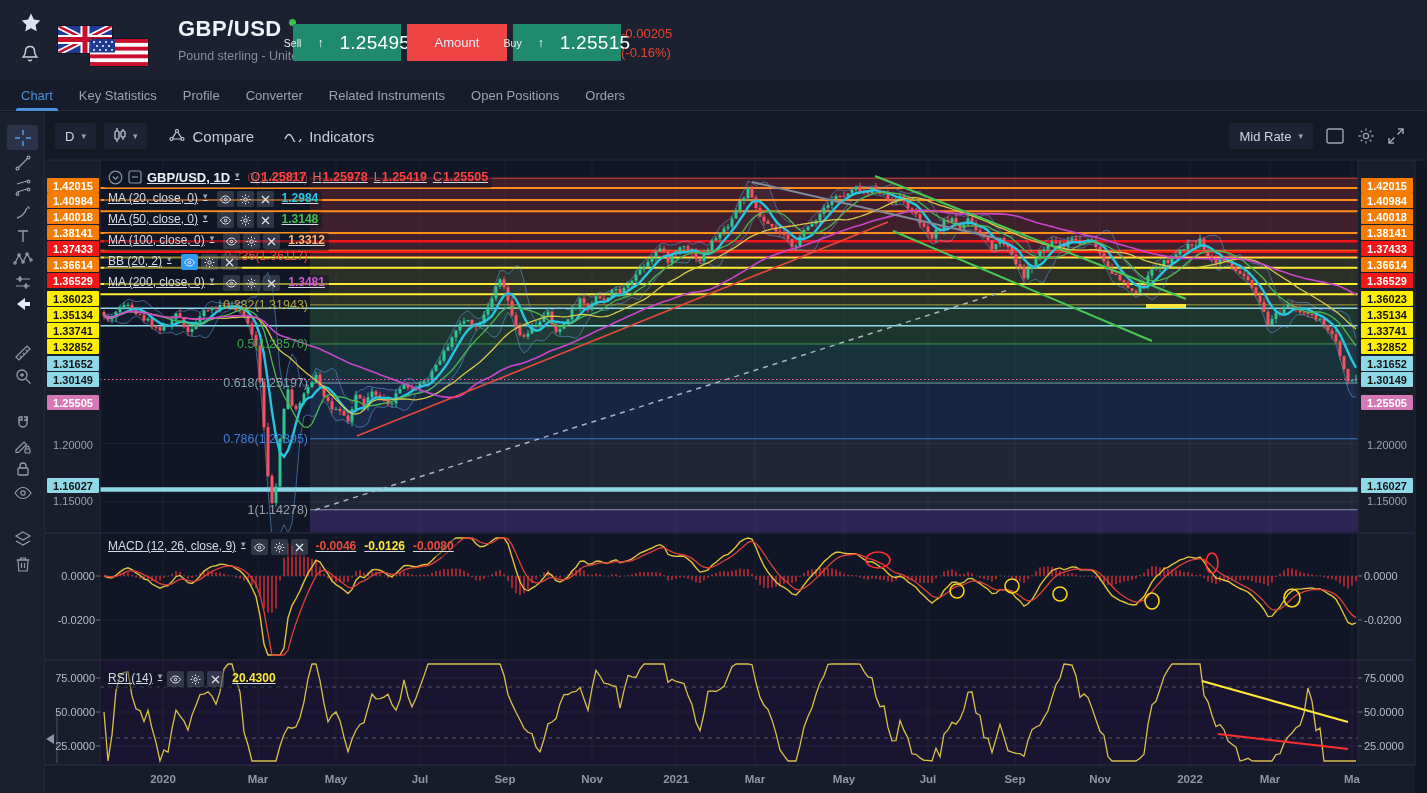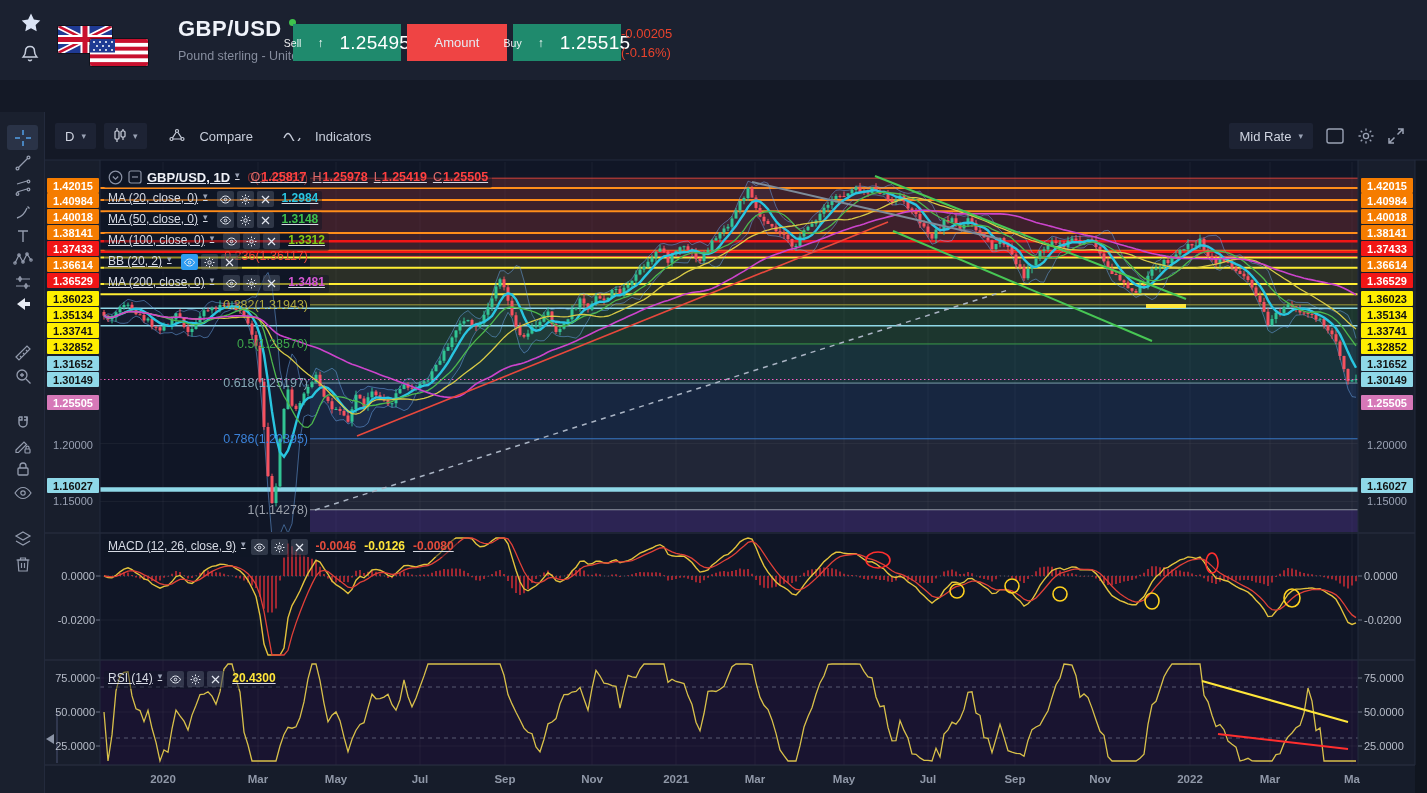--- a/index.html
+++ b/index.html
@@ -32,22 +32,22 @@
     border-bottom:1px solid #252c3e; display:flex; align-items:stretch; padding-left:8px; }
   .tab { padding:0 13px; font-size:13px; color:#9aa3b5; display:flex; align-items:center; cursor:pointer; position:relative; }
   .tab.active { color:#4c8fdd; }
   .tab.active::after { content:""; position:absolute; left:8px; right:8px; bottom:-1px; height:3px; background:#4c8fdd; border-radius:2px 2px 0 0; }
 
   
   .ctoolbar { position:absolute; left:45px; top:112px; width:1382px; height:48px; background:#141926;
     display:flex; align-items:center; }
   .tb-box { background:#1d2334; border:none; color:#cfd4e0; height:26px; border-radius:2px;
     display:flex; align-items:center; gap:7px; padding:0 10px; font-size:13px; cursor:pointer; font-family:inherit; }
-  .tb-item { background:none; border:none; color:#c6ccd9; display:flex; align-items:center; gap:14px;
-    font-size:13px; cursor:pointer; font-family:inherit; }
+  .tb-item { background:none; border:none; color:#c6ccd9; display:flex; align-items:center; gap:7px;
+    font-size:15px; cursor:pointer; font-family:inherit; }
   .caret { font-size:9px; color:#9aa2b4; }
   .tb-right { margin-left:auto; display:flex; align-items:center; gap:12px; padding-right:22px; }
   .icon-btn { background:none; border:none; cursor:pointer; display:flex; align-items:center; }
 
   
   .sidebar { position:absolute; left:0; top:112px; width:45px; height:681px; background:#1a202e; border-right:1px solid #232a3c; }
   .tool { position:absolute; left:7px; width:31px; height:25px; display:flex; align-items:center; justify-content:center;
     border-radius:3px; cursor:pointer; }
   .tool.active { background:#2a3347; }
 
@@ -136,20 +136,29 @@
         <span class="arr">↑</span>
         <span class="big-price">1.25515</span>
       </button>
       <div class="change">
         <div>-0.00205</div>
         <div>(-0.16%)</div>
       </div>
     </div>
   </div>
 
+  <div class="tabs" id="tabs">
+      <div class="tab active">Chart</div>
+      <div class="tab">Key Statistics</div>
+      <div class="tab">Profile</div>
+      <div class="tab">Converter</div>
+      <div class="tab">Related Instruments</div>
+      <div class="tab">Open Positions</div>
+      <div class="tab">Orders</div>
+    </div>
 
   <div class="ctoolbar">
     <div style="display:flex; align-items:center; gap:8px; padding-left:10px;">
       <button class="tb-box">
         <span>D</span>
           <span class="caret">▾</span>
       </button>
       <button class="tb-box">
         <span>
           <svg width="12" height="16" viewBox="0 0 12 16" fill="none" stroke="#cfd4e0" stroke-width="1.2">
@@ -644,21 +653,21 @@
                 <circle cx="5.5" cy="5.5" r="1.7"></circle>
                 <path d="M5.5 0.5v1.6M5.5 8.9v1.6M0.5 5.5h1.6M8.9 5.5h1.6M1.9 1.9l1.2 1.2M7.9 7.9l1.2 1.2M9.1 1.9L7.9 3.1M3.1 7.9L1.9 9.1"></path>
               </svg>
             </span>
             <span class="mini-btn">
               <svg width="9" height="9" viewBox="0 0 9 9" fill="none" stroke="#e5e9f2" stroke-width="1.2">
                 <path d="M1 1l7 7M8 1L1 8"></path>
               </svg>
             </span>
           </span>
-          <span class="lg-val" style="color: #84cc16;">1.3312</span>
+          <span class="lg-val" style="color: #fdba74;">1.3312</span>
         </div>
         <div class="lg-row">
           <span>BB (20, 2)</span>
           <span class="caret">▾</span>
           <span style="display: flex; gap: 3px; margin-left: 4px;">
             <span class="mini-btn on">
               <svg width="11" height="9" viewBox="0 0 11 9" fill="none" stroke="#e5e9f2" stroke-width="1">
                 <path d="M0.5 4.5C2 2 3.6 1 5.5 1s3.5 1 5 3.5c-1.5 2.5-3.1 3.5-5 3.5s-3.5-1-5-3.5z"></path>
                 <circle cx="5.5" cy="4.5" r="1.3"></circle>
               </svg>

